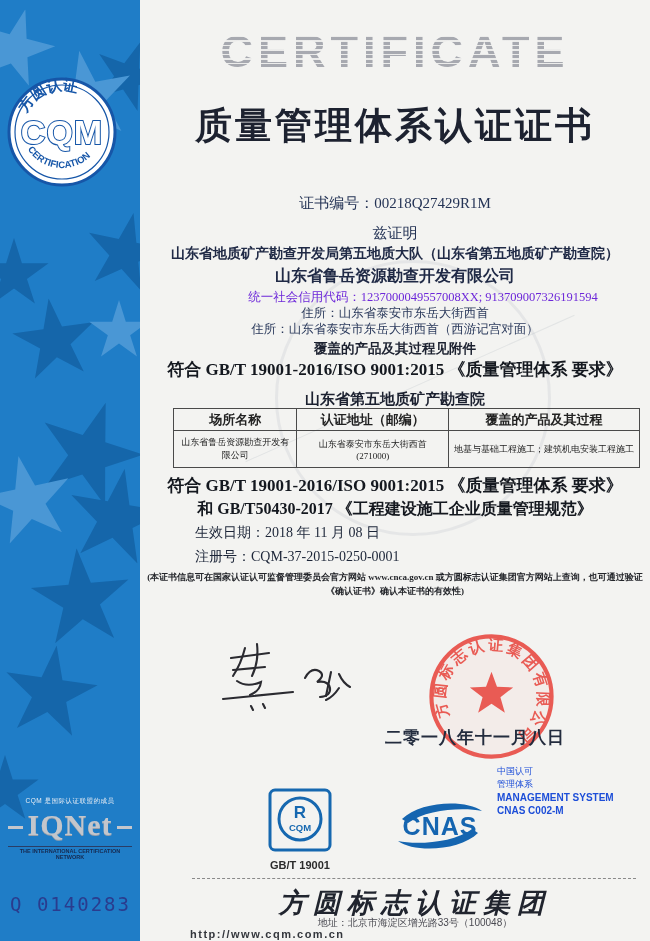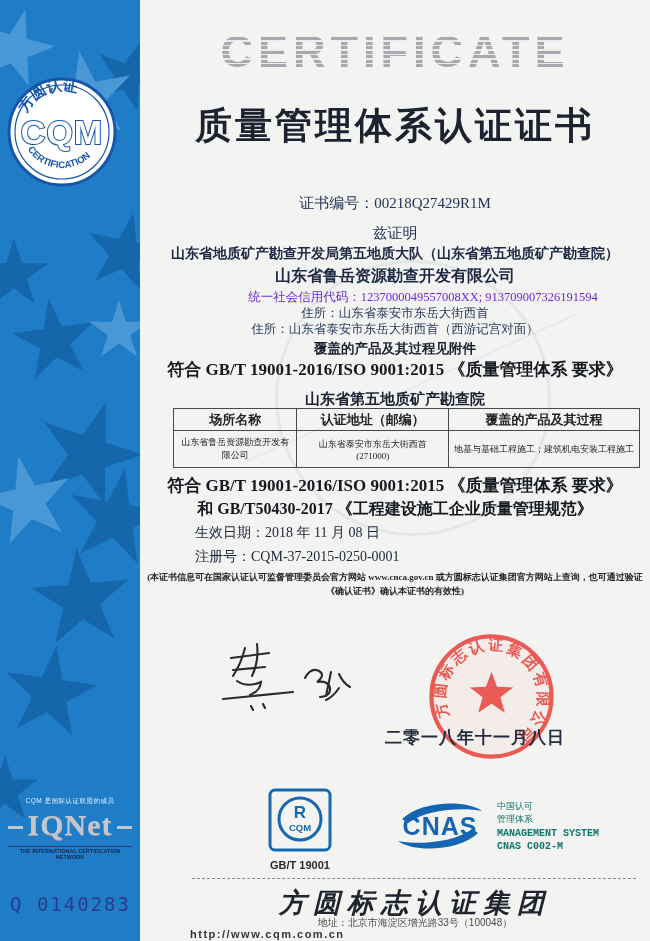--- a/index.html
+++ b/index.html
@@ -56,21 +56,21 @@
   .ghost-line{position:absolute;left:230px;top:388px;width:360px;height:1px;background:rgba(150,158,170,.18);transform:rotate(-24deg);}
 
   .signature{position:absolute;left:215px;top:636px;}
   .seal{position:absolute;left:419px;top:624px;opacity:.88;}
   .issue-date{position:absolute;left:350px;top:726px;width:250px;text-align:center;font-size:17px;font-weight:bold;color:#232c3e;letter-spacing:1px;}
 
   
   .cqm-mark{position:absolute;left:268px;top:788px;}
   .gbt{position:absolute;left:250px;top:859px;width:100px;text-align:center;font-size:11px;font-weight:bold;font-family:"Liberation Sans",sans-serif;color:#2b2b2b;}
   .cnas-logo{position:absolute;left:392px;top:799px;}
-  .cnas-text{position:absolute;left:497px;top:801px;font-family:Liberation Mono, monospace;color:#0f766e;line-height:13px;}
+  .cnas-text{position:absolute;left:497px;top:765px;font-family:Liberation Sans, sans-serif;color:#1d4ed8;line-height:13px;}
   .cnas-text .zh{font-size:9px;}
   .cnas-text .en{font-size:10px;font-weight:bold;}
   .footer-divider{position:absolute;left:192px;top:878px;width:444px;border-top:1px dashed #8a8a8a;}
   .org-name{position:absolute;left:190px;top:885px;width:450px;text-align:center;font-size:27px;font-weight:bold;font-style:italic;letter-spacing:7px;color:#20242e;}
   .org-addr{position:absolute;left:190px;top:916px;width:450px;text-align:center;font-size:10px;color:#4a4a52;font-family:"Liberation Sans",sans-serif;}
   .org-url{position:absolute;left:190px;top:928px;width:450px;text-align:left;font-size:11px;font-weight:bold;letter-spacing:1.5px;color:#33363c;font-family:"Liberation Sans",sans-serif;}
 </style>
 </head>
 <body>
 

